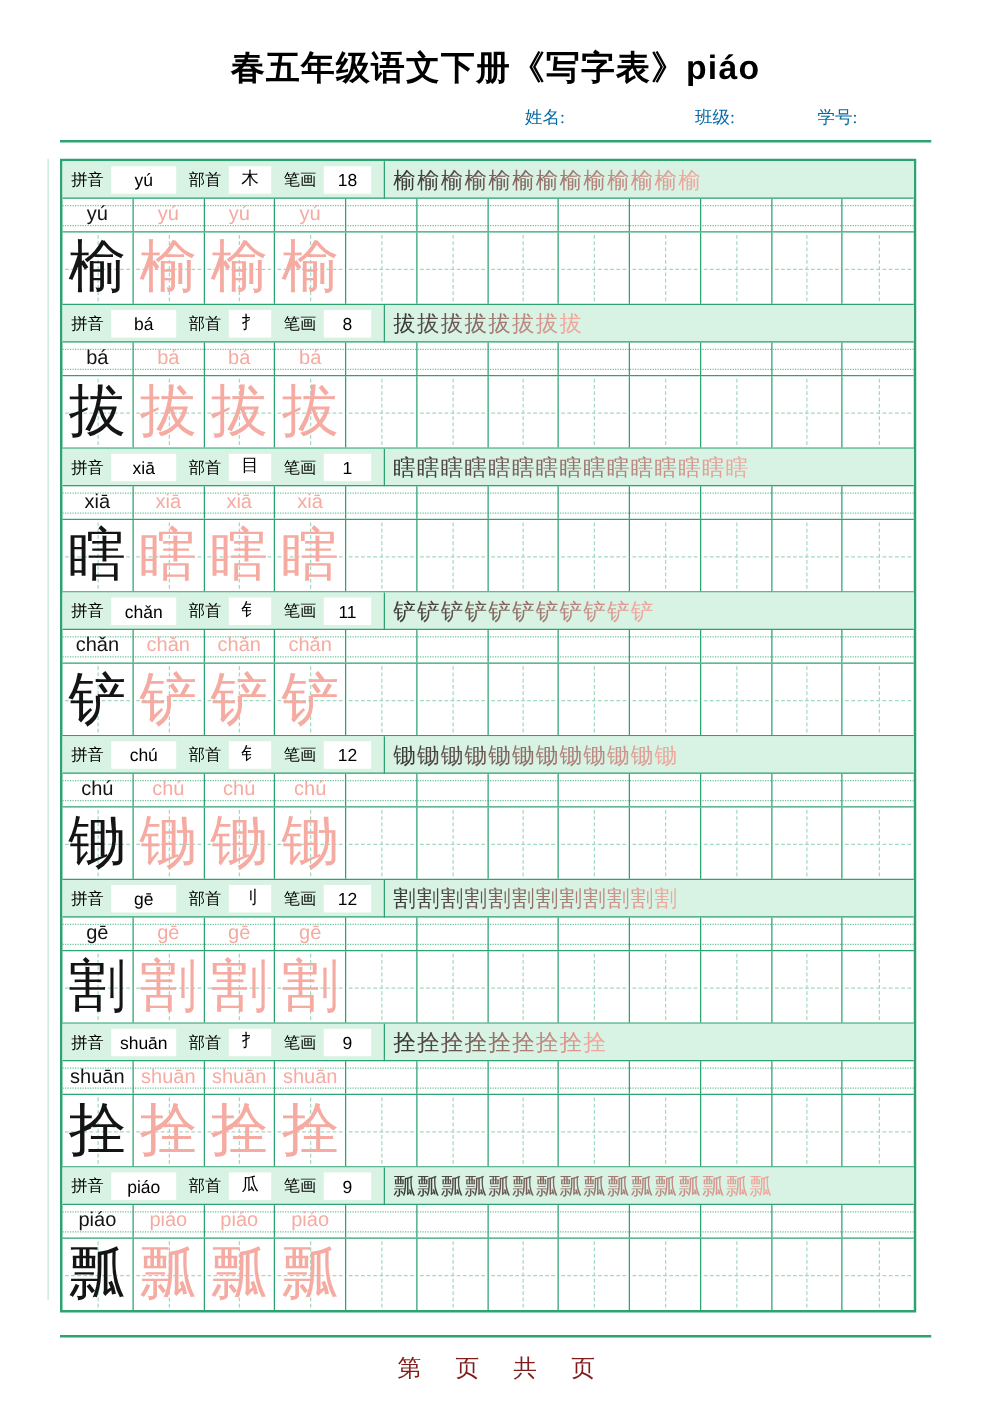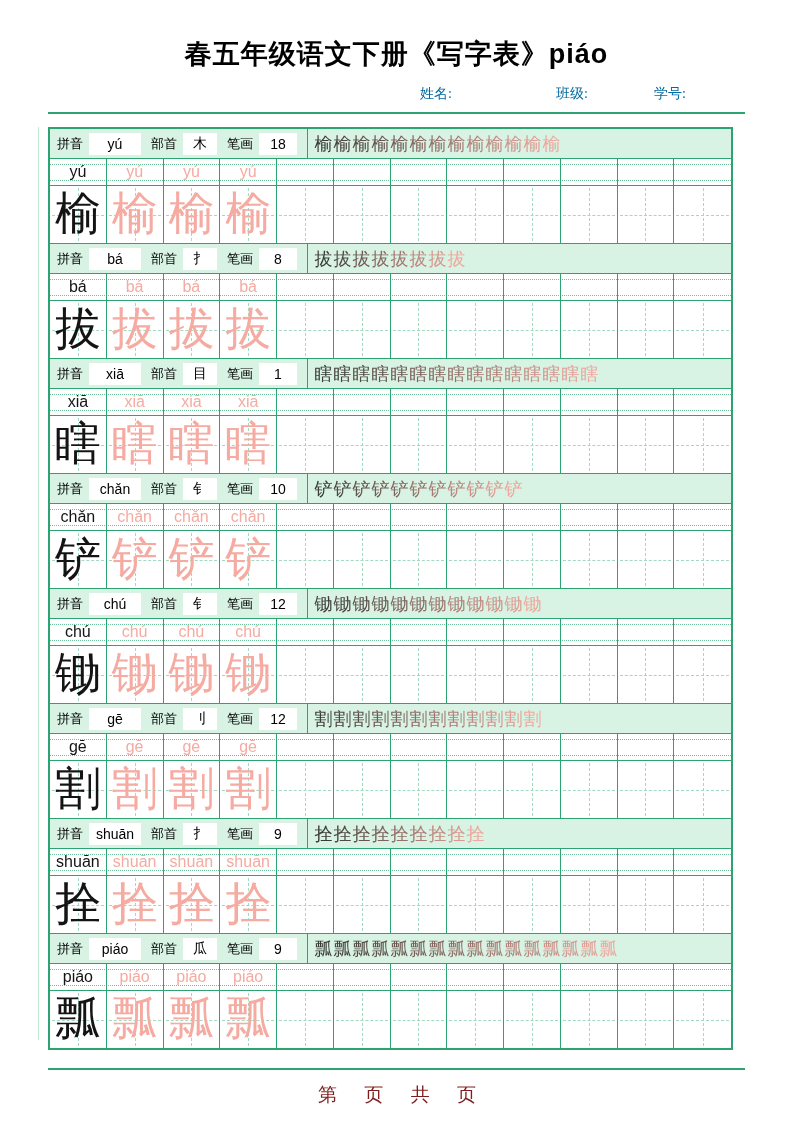--- a/index.html
+++ b/index.html
@@ -280,21 +280,21 @@
         <span class="tcell"></span>
       </div>
     </section>
     <section class="block">
       <div class="bhead">
         <span class="lbl">拼音</span>
         <span class="box pbox">chǎn</span>
         <span class="lbl">部首</span>
         <span class="box rbox">钅</span>
         <span class="lbl">笔画</span>
-        <span class="box sbox">10</span>
+        <span class="box sbox">11</span>
         <span class="hdiv"></span>
         <span class="strokeorder">
           <span class="sog" style="color: rgb(58, 58, 54);">铲</span>
           <span class="sog" style="color: rgb(76, 69, 64);">铲</span>
           <span class="sog" style="color: rgb(94, 80, 75);">铲</span>
           <span class="sog" style="color: rgb(113, 91, 85);">铲</span>
           <span class="sog" style="color: rgb(131, 102, 96);">铲</span>
           <span class="sog" style="color: rgb(149, 113, 106);">铲</span>
           <span class="sog" style="color: rgb(167, 123, 116);">铲</span>
           <span class="sog" style="color: rgb(185, 134, 127);">铲</span>

